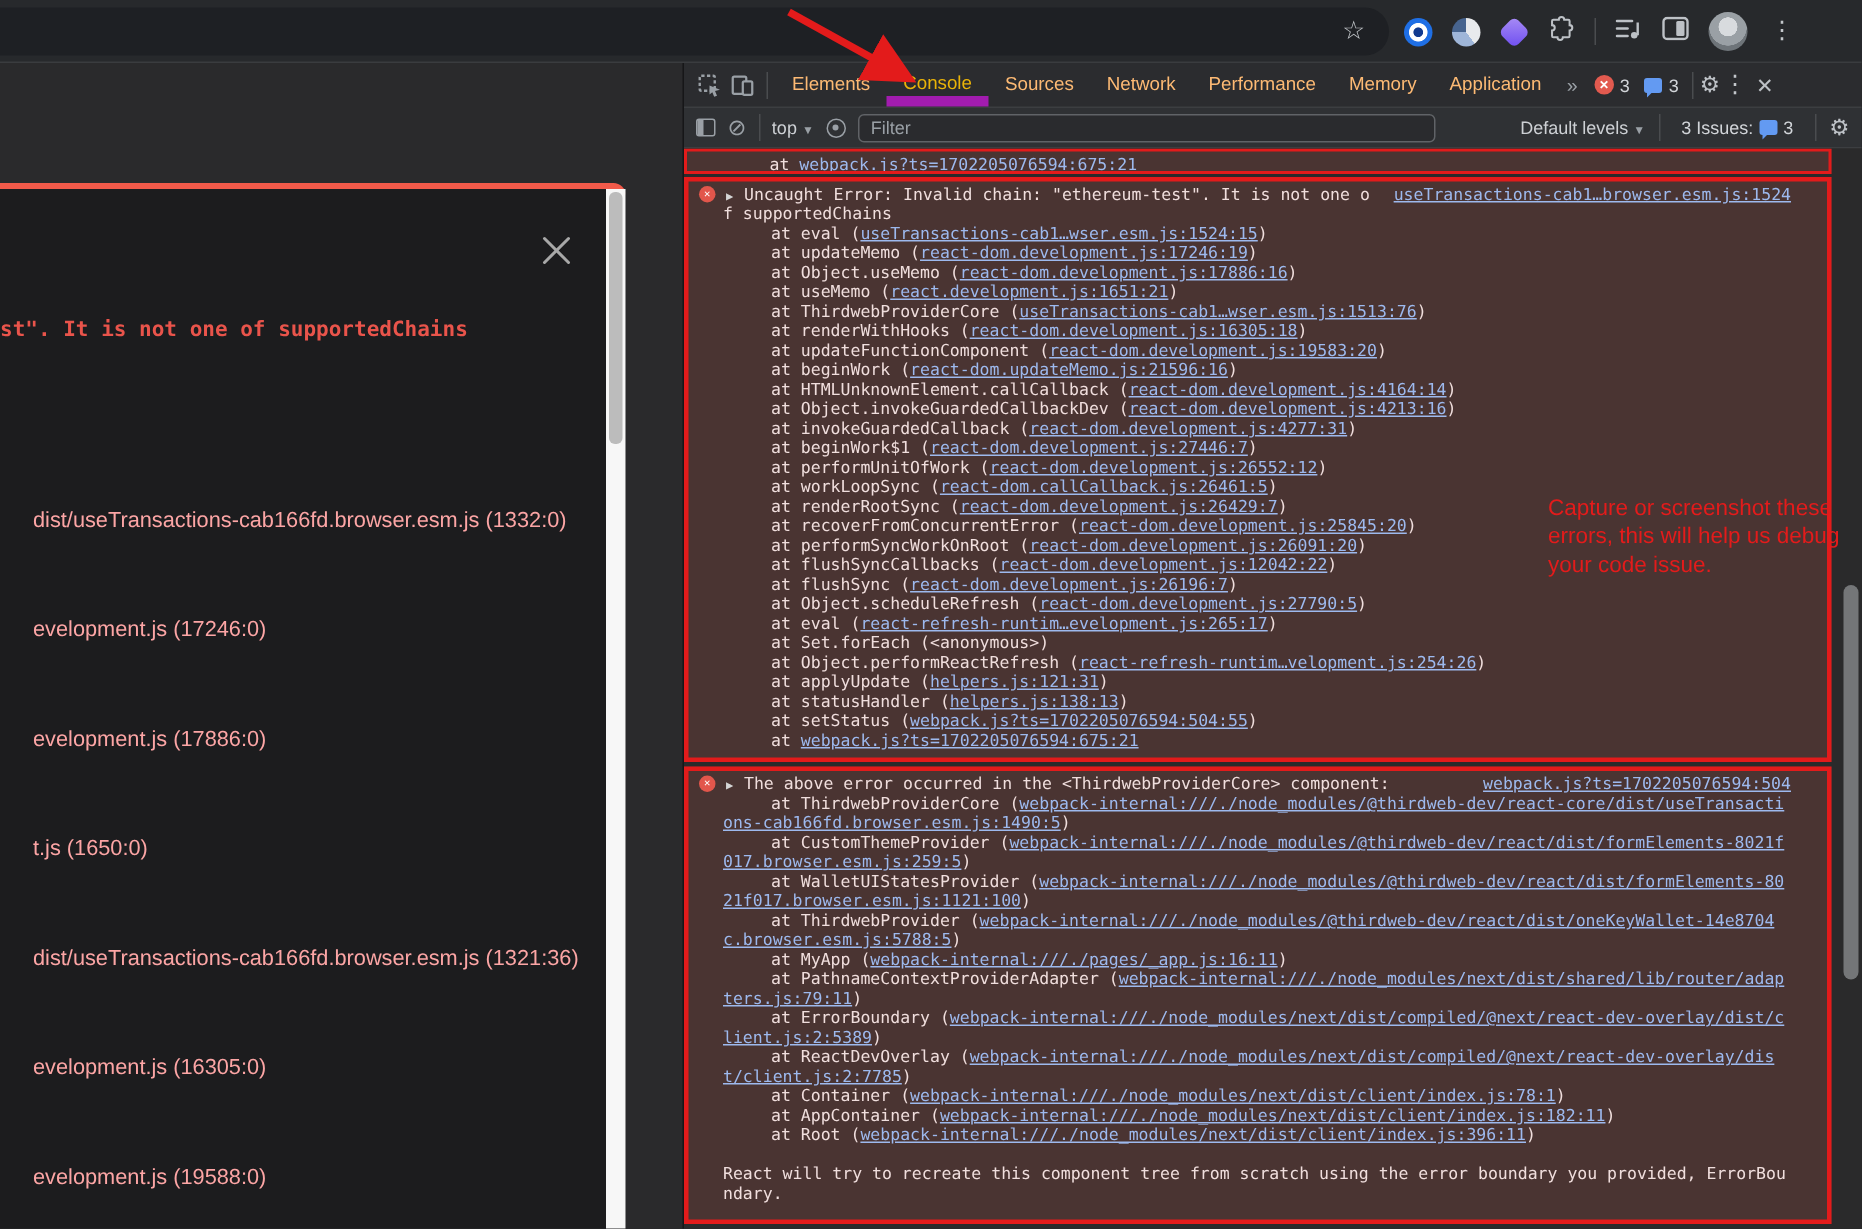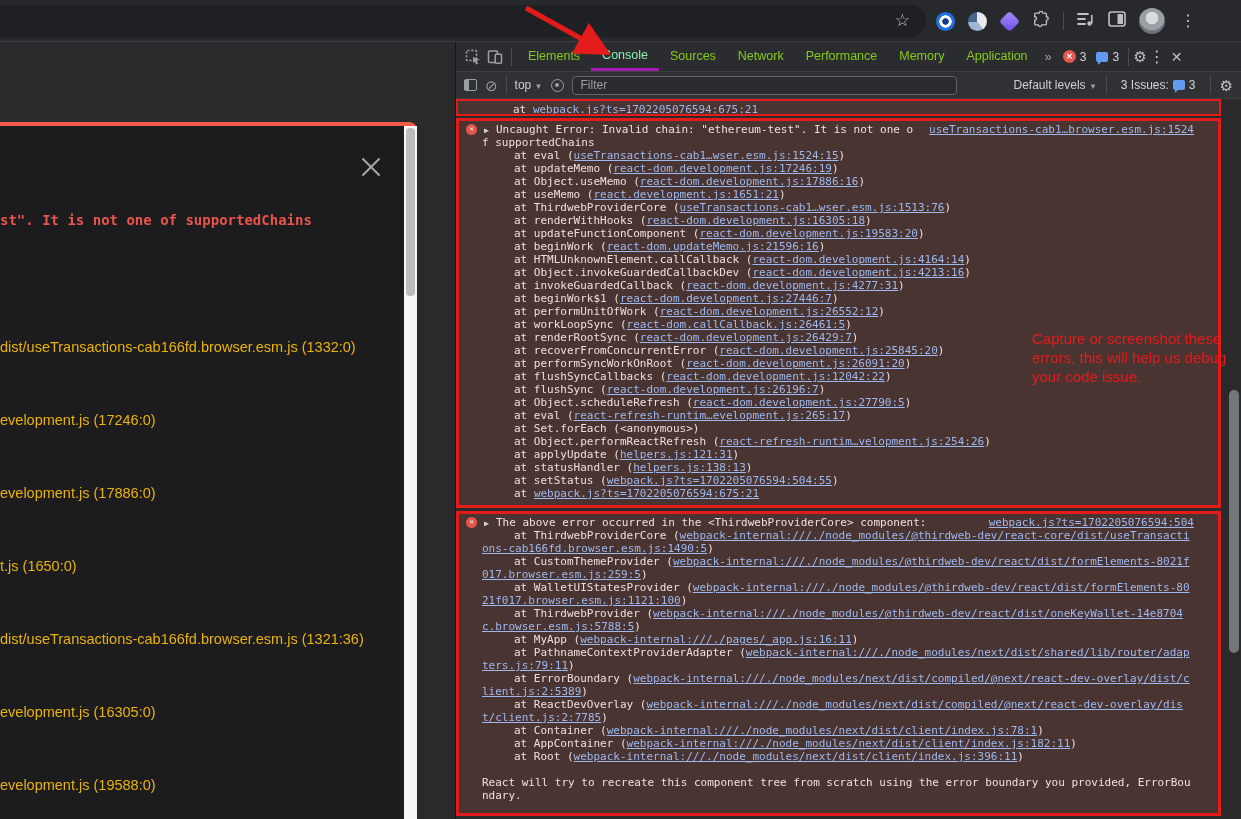--- a/index.html
+++ b/index.html
@@ -28,30 +28,30 @@
   #page { position:absolute; left:0; top:42px; width:455px; height:777px; background:#2a2a2c; }
   #overlay { position:absolute; left:0; top:80px; width:417px; height:697px;
              background:#1c1c1e; border-top:4px solid #f25a4a; border-top-right-radius:8px; }
   #ov-track { position:absolute; right:0; top:0; bottom:0; width:13px; background:#f7f7f7; }
   #ov-thumb { position:absolute; left:2px; top:2px; width:9px; height:168px; background:#bcbcbc; border-radius:4px; }
   #ov-close { position:absolute; left:360px; top:30px; width:22px; height:22px; }
   #ov-error { position:absolute; left:0; top:86px; white-space:nowrap;
               font-family:"DejaVu Sans Mono", monospace; font-weight:bold;
               font-size:14px; color:#e9544b; }
   #ov-list { position:absolute; left:0; top:213px; width:405px; }
-  .ov-item { height:73px; font-size:14.5px; color:#eab308; white-space:nowrap; overflow:hidden; }
+  .ov-item { height:73px; font-size:14.5px; color:#fca5a5; white-space:nowrap; overflow:hidden;margin-left:22px; }
 
   
   #devtools { position:absolute; left:455px; top:42px; width:786px; height:777px;
               background:#2a2a2b; border-left:1px solid #161618; display:flex; flex-direction:column; }
   #tabbar { height:30px; background:#2b2c2f; border-bottom:1px solid #3c3e41;
             display:flex; align-items:center; padding:0 6px; flex:0 0 auto; }
   .tbicon { width:22px; height:18px; display:flex; align-items:center; justify-content:center; }
-  .tab { padding:0 11px; font-size:12.5px; color:#84cc16; height:29px; line-height:29px; white-space:nowrap; }
-  .tab.active { color:#86efac; border-bottom:3px solid #a21caf; line-height:26px; }
+  .tab { padding:0 11px; font-size:12.5px; color:#fdba74; height:29px; line-height:29px; white-space:nowrap; }
+  .tab.active { color:#eab308; border-bottom:7px solid #a21caf; line-height:26px; }
   .chev { color:#9aa0a6; font-size:13px; padding:0 6px; }
   .badge { display:flex; align-items:center; gap:4px; padding:0 5px; font-size:12px; color:#d2d5d9; }
   .errdot { width:13px; height:13px; border-radius:50%; background:#e25a4f; color:#fff;
             font-size:8px; line-height:13px; text-align:center; font-weight:bold; }
   .bubble { position:relative; width:12px; height:10px; border-radius:2px; background:#639af2; }
   .bubble::after { content:""; position:absolute; left:2px; bottom:-3px;
                    border:3px solid transparent; border-top-color:#639af2; border-left-color:#639af2; }
   .gear { color:#bdc1c6; font-size:15px; line-height:15px; }
   .xclose { color:#bdc1c6; font-size:14px; padding:0 4px; }
 

